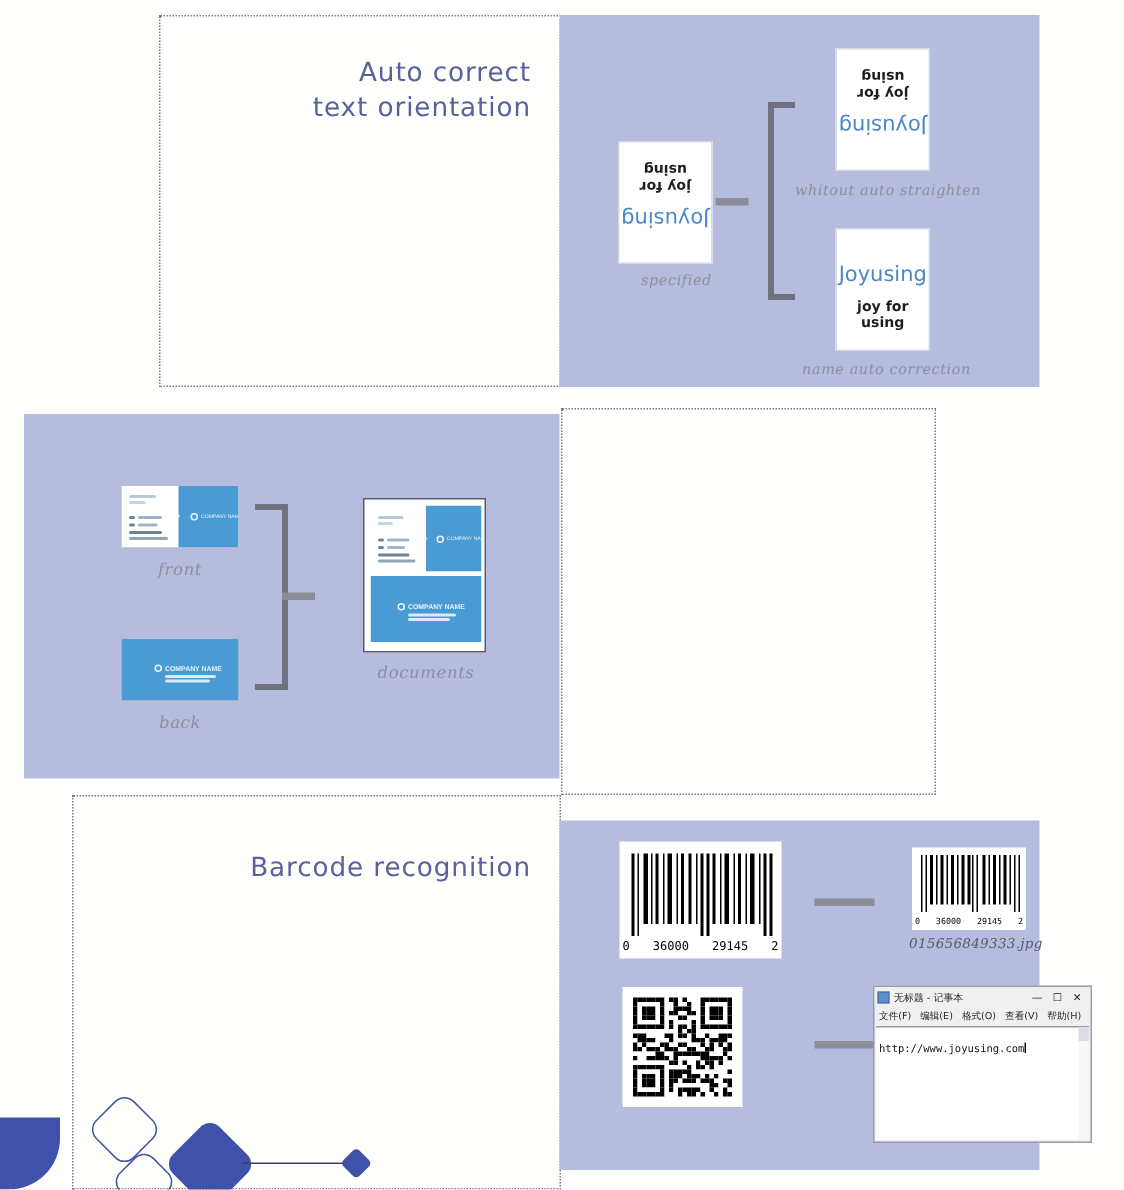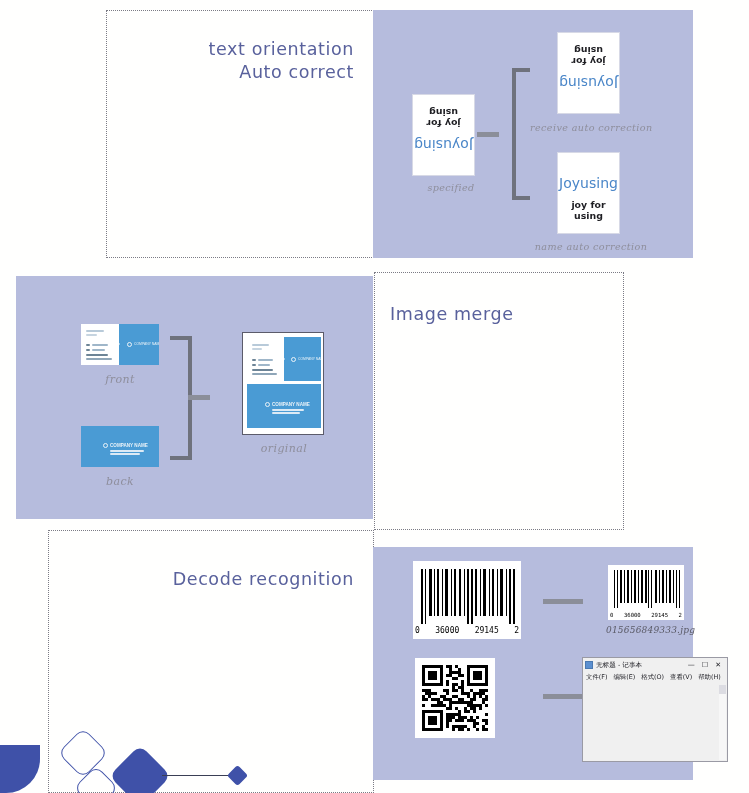--- a/index.html
+++ b/index.html
@@ -222,32 +222,32 @@
       <i style="left:22px; bottom:0; width:18px; height:4px;"></i>
     </div>
     <div class="bar" style="left:104px; top:122px; width:22px;"></div>
 
     <div class="doc-card" style="left:184px; top:22px; width:63px; height:82px;">
       <div class="flip" style="position:absolute; inset:0;">
         <div class="big" style="top:22px;">Joyusing</div>
         <div class="small" style="top:46px;">joy for using</div>
       </div>
     </div>
-    <div class="caption" style="left:157px; top:112px; width:120px; text-align:center;">receive auto correction</div>
+    <div class="caption" style="left:157px; top:112px; width:120px; text-align:center;">whitout auto straighten</div>
 
     <div class="doc-card" style="left:184px; top:142px; width:63px; height:82px;">
       <div class="big" style="top:22px;">Joyusing</div>
       <div class="small" style="top:46px;">joy for using</div>
     </div>
     <div class="caption" style="left:160px; top:231px; width:116px; text-align:center;">name auto correction</div>
   </div>
 
   <div class="sec-title two-line ta-right" style="left:140px; top:38px; width:214px;">
+    <div>Auto correct</div>
     <div>text orientation</div>
-    <div>Auto correct</div>
   </div>
 
   <div class="dotted-box" style="left:374px; top:272px; width:250px; height:258px;"></div>
 
   <div class="panel" style="left:16px; top:276px; width:357px; height:243px;">
 
     <div class="bcard" style="left:81px; top:325px; width:0; height:0;"></div>
 
     <div class="bcard" style="left:65px; top:48px; width:78px; height:41px;">
       <div class="white"></div>
@@ -299,26 +299,23 @@
         <div class="btxt" style="left:51px; top:20px;">COMPANY NAME</div>
       </div>
       <div class="bcard" style="position:absolute; left:4px; top:51px; width:74px; height:44px;">
         <div class="blue" style="inset:0;"></div>
         <div class="bdot" style="left:18px; top:18px;"></div>
         <div class="btxt" style="left:25px; top:18px; font-size:4.6px; font-weight:bold;">COMPANY NAME</div>
         <div class="bline" style="left:25px; top:25px; width:32px; background:#dceaf5;"></div>
         <div class="bline" style="left:25px; top:28px; width:28px; background:#dceaf5;"></div>
       </div>
     </div>
-    <div class="caption" style="left:227px; top:166px; width:82px; text-align:center; font-size:11px;">original</div>
+    <div class="caption" style="left:227px; top:166px; width:82px; text-align:center; font-size:11px;">documents</div>
   </div>
 
-  <div class="sec-title ta-left" style="left:390px; top:303px; width:220px;">
-    <div>Image merge</div>
-  </div>
 
   <div class="dotted-box" style="left:48px; top:530px; width:326px; height:263px;"></div>
 
   <div class="panel" style="left:373px; top:547px; width:320px; height:233px;">
 
     <div class="bc-wrap" style="left:40px; top:14px; width:108px; height:78px;">
       <div class="bc-bars" style="left:8px; top:8px; right:8px; height:55px;">
         <i style="left:0;   width:1.5px; height:100%;"></i>
         <i style="left:4px; width:1px;   height:100%;"></i>
         <i style="left:8px; width:3px;   height:86%;"></i>
@@ -887,28 +884,31 @@
           <span>✕</span>
         </span>
       </div>
       <div class="np-menu">
         <span>文件(F)</span>
         <span>编辑(E)</span>
         <span>格式(O)</span>
         <span>查看(V)</span>
         <span>帮助(H)</span>
       </div>
+      <div class="np-body">
+        <span class="np-text">http://www.joyusing.com</span><span class="np-caret"></span>
+      </div>
       <div class="np-scroll">
           <i></i>
         </div>
     </div>
   </div>
 
   <div class="sec-title ta-right" style="left:130px; top:568px; width:224px;">
-    <div>Decode recognition</div>
+    <div>Barcode recognition</div>
   </div>
 
   <div class="deco-corner" style="left:-24px; top:745px; width:64px; height:48px;"></div>
 
   <div class="dia outline" style="left:65px; top:735px; width:36px; height:36px;"></div>
   <div class="dia outline" style="left:80px; top:772px; width:32px; height:32px;"></div>
   <div class="dia filled" style="left:118px; top:754px; width:44px; height:44px;"></div>
   <div class="deco-line" style="left:162px; top:775px; width:76px;"></div>
   <div class="dia filled" style="left:230px; top:768px; width:15px; height:15px; border-radius:3px;"></div>
 </div>

